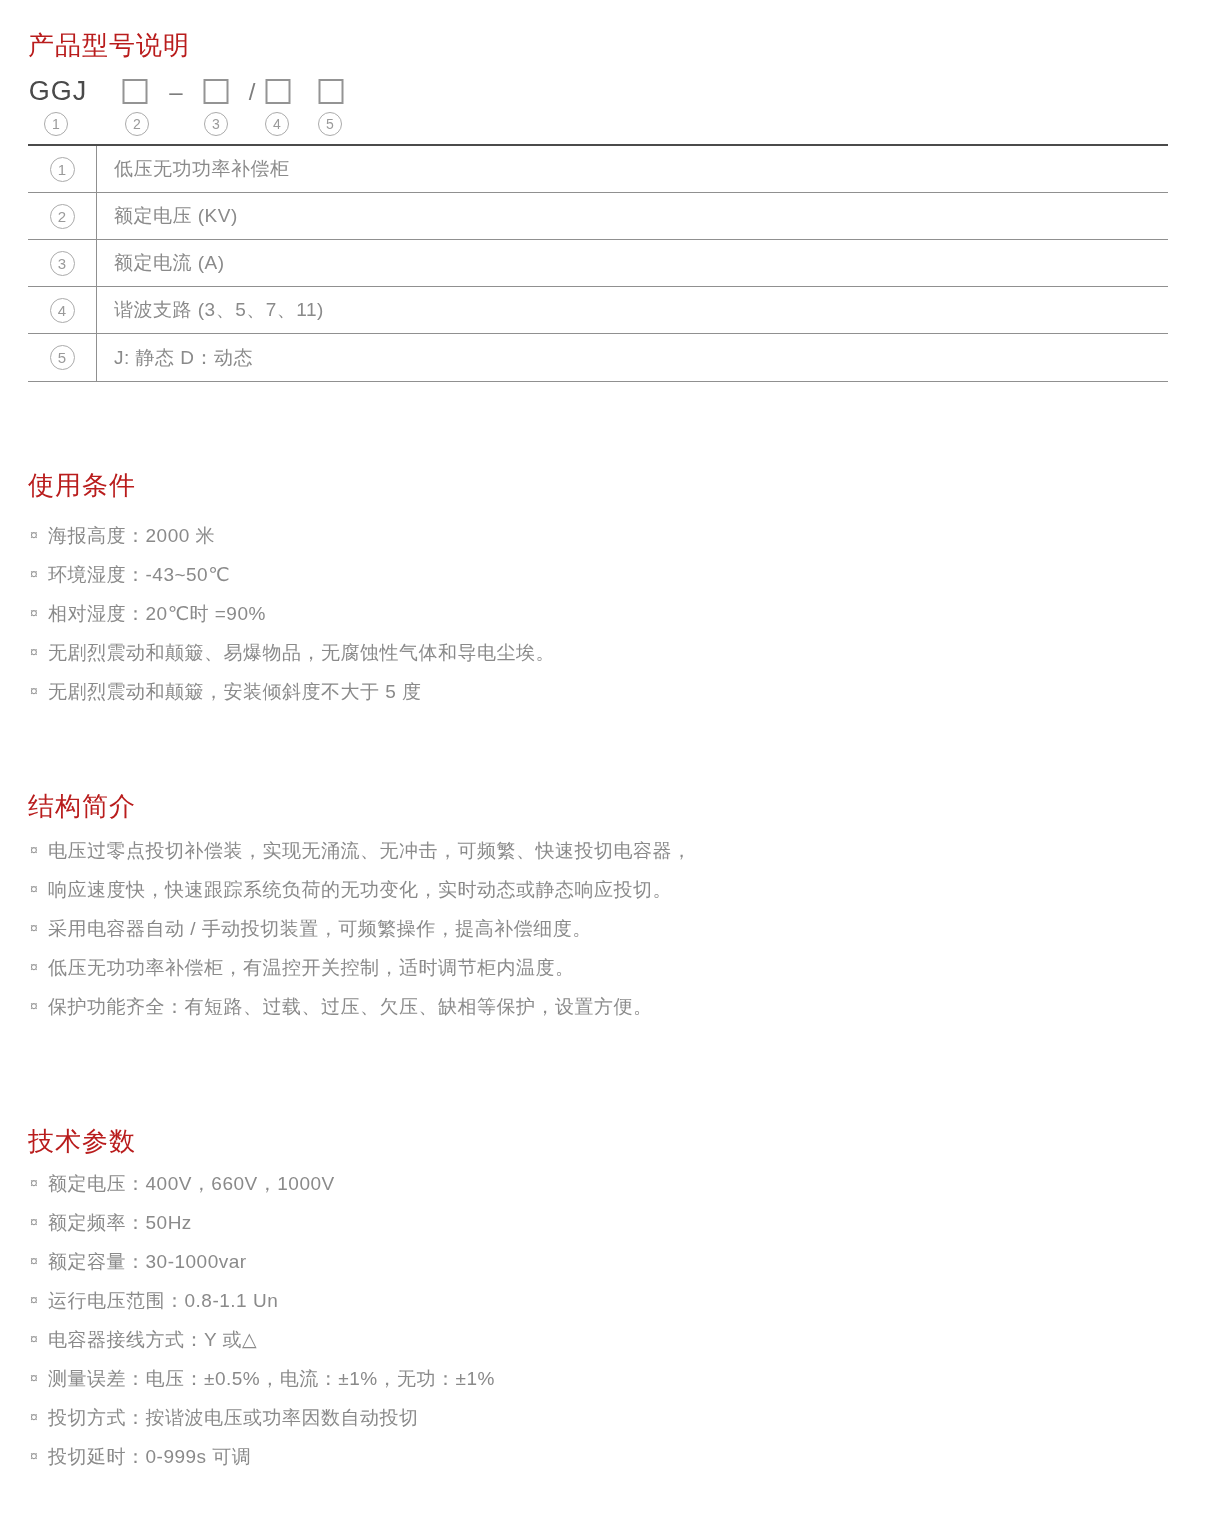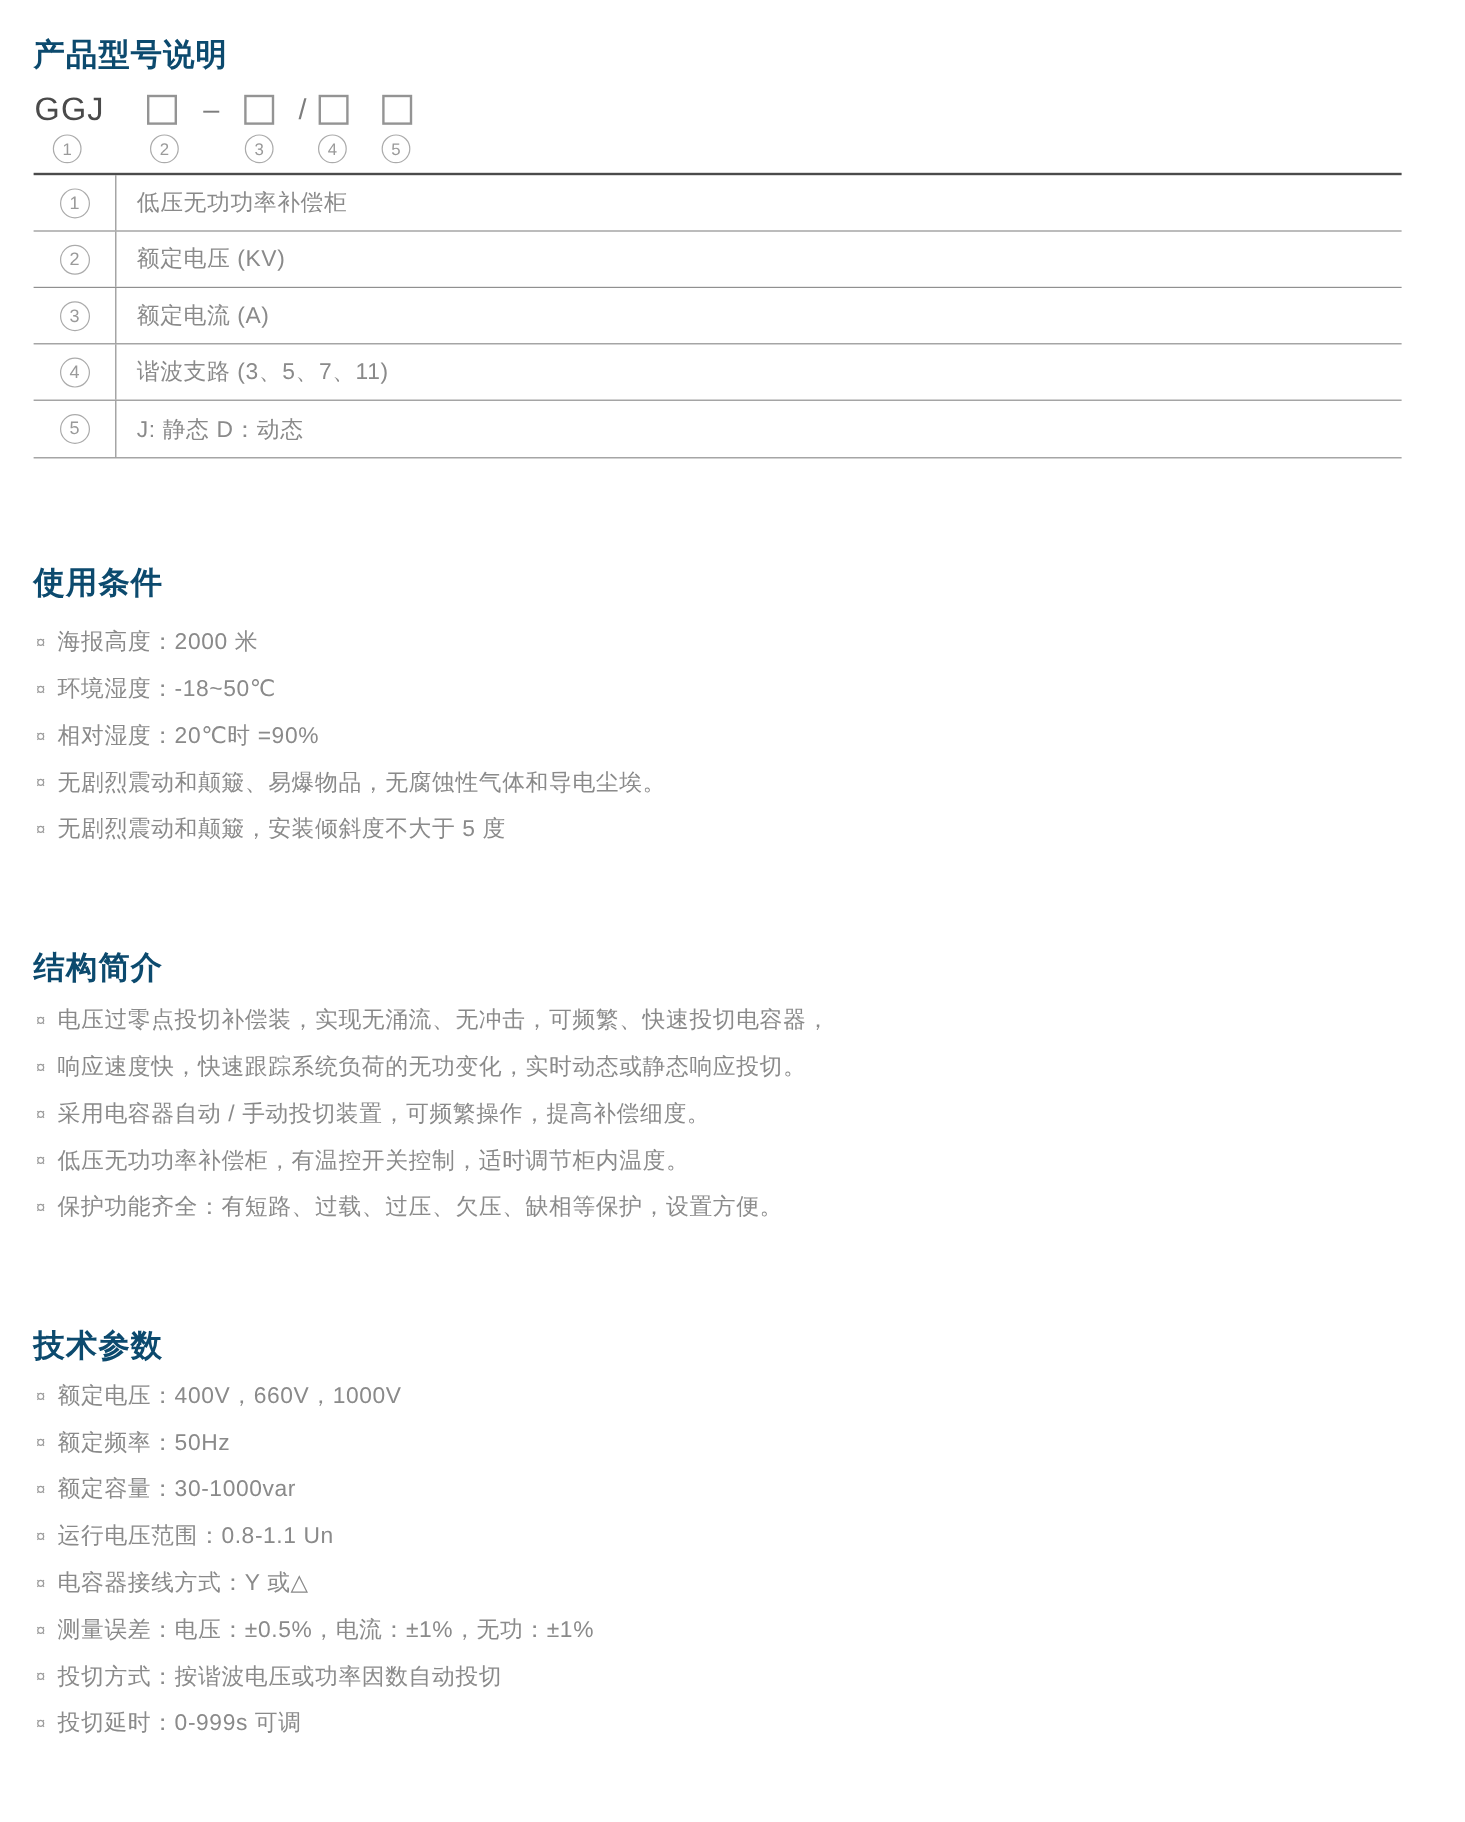--- a/index.html
+++ b/index.html
@@ -6,22 +6,22 @@
   html,body { background:#ffffff; }
   body {
     width:1221px; height:1518px;
     font-family:"Liberation Sans","DejaVu Sans",sans-serif;
     color:#8A8A8A;
     overflow:hidden;
   }
   .page { padding:28px 28px 0 28px; }
 
   h2.sec-title {
-    font-size:26px; line-height:34px; font-weight:bold;
-    color:#0c4a6e; letter-spacing:1px;
+    font-size:26px; line-height:34px; font-weight:normal;
+    color:#b91c1c; letter-spacing:1px;
   }
 
   
   .model-diagram { position:relative; height:58px; margin-top:16px;text-align:center; }
   .model-diagram .pos { position:absolute; transform:translateX(-50%); }
   .ggj {
     top:0; font-size:27px; line-height:27px; color:#4A4A4A;
     letter-spacing:1px; font-weight:500;
   }
   .mbox {
@@ -52,21 +52,21 @@
     border-right:1px solid #909090;
   }
   .tcell-num .circ { width:25px; height:25px; font-size:15px; }
   .tcell-label {
     padding-left:17px; font-size:19px; color:#8A8A8A; letter-spacing:0.5px;
   }
 
   
   .sec-usage   { margin-top:86px; }
   .sec-struct  { margin-top:78px; }
-  .sec-tech    { margin-top:78px; }
+  .sec-tech    { margin-top:98px; }
   ul.bullets { list-style:none; margin-top:14px; }
   .sec-struct ul.bullets { margin-top:8px; }
   .sec-tech   ul.bullets { margin-top:6px; }
   ul.bullets li {
     position:relative; padding-left:20px;
     font-size:19px; line-height:39px; color:#8A8A8A;
     letter-spacing:0.5px; white-space:nowrap;
   }
   ul.bullets .marker {
     position:absolute; left:2px; top:0;
@@ -133,21 +133,21 @@
 
   <section class="sec-usage">
     <h2 class="sec-title">使用条件</h2>
     <ul class="bullets">
       <li>
         <span class="marker">¤</span>
         <span>海报高度：2000 米</span>
       </li>
       <li>
         <span class="marker">¤</span>
-        <span>环境湿度：-18~50℃</span>
+        <span>环境湿度：-43~50℃</span>
       </li>
       <li>
         <span class="marker">¤</span>
         <span>相对湿度：20℃时 =90%</span>
       </li>
       <li>
         <span class="marker">¤</span>
         <span>无剧烈震动和颠簸、易爆物品，无腐蚀性气体和导电尘埃。</span>
       </li>
       <li>

